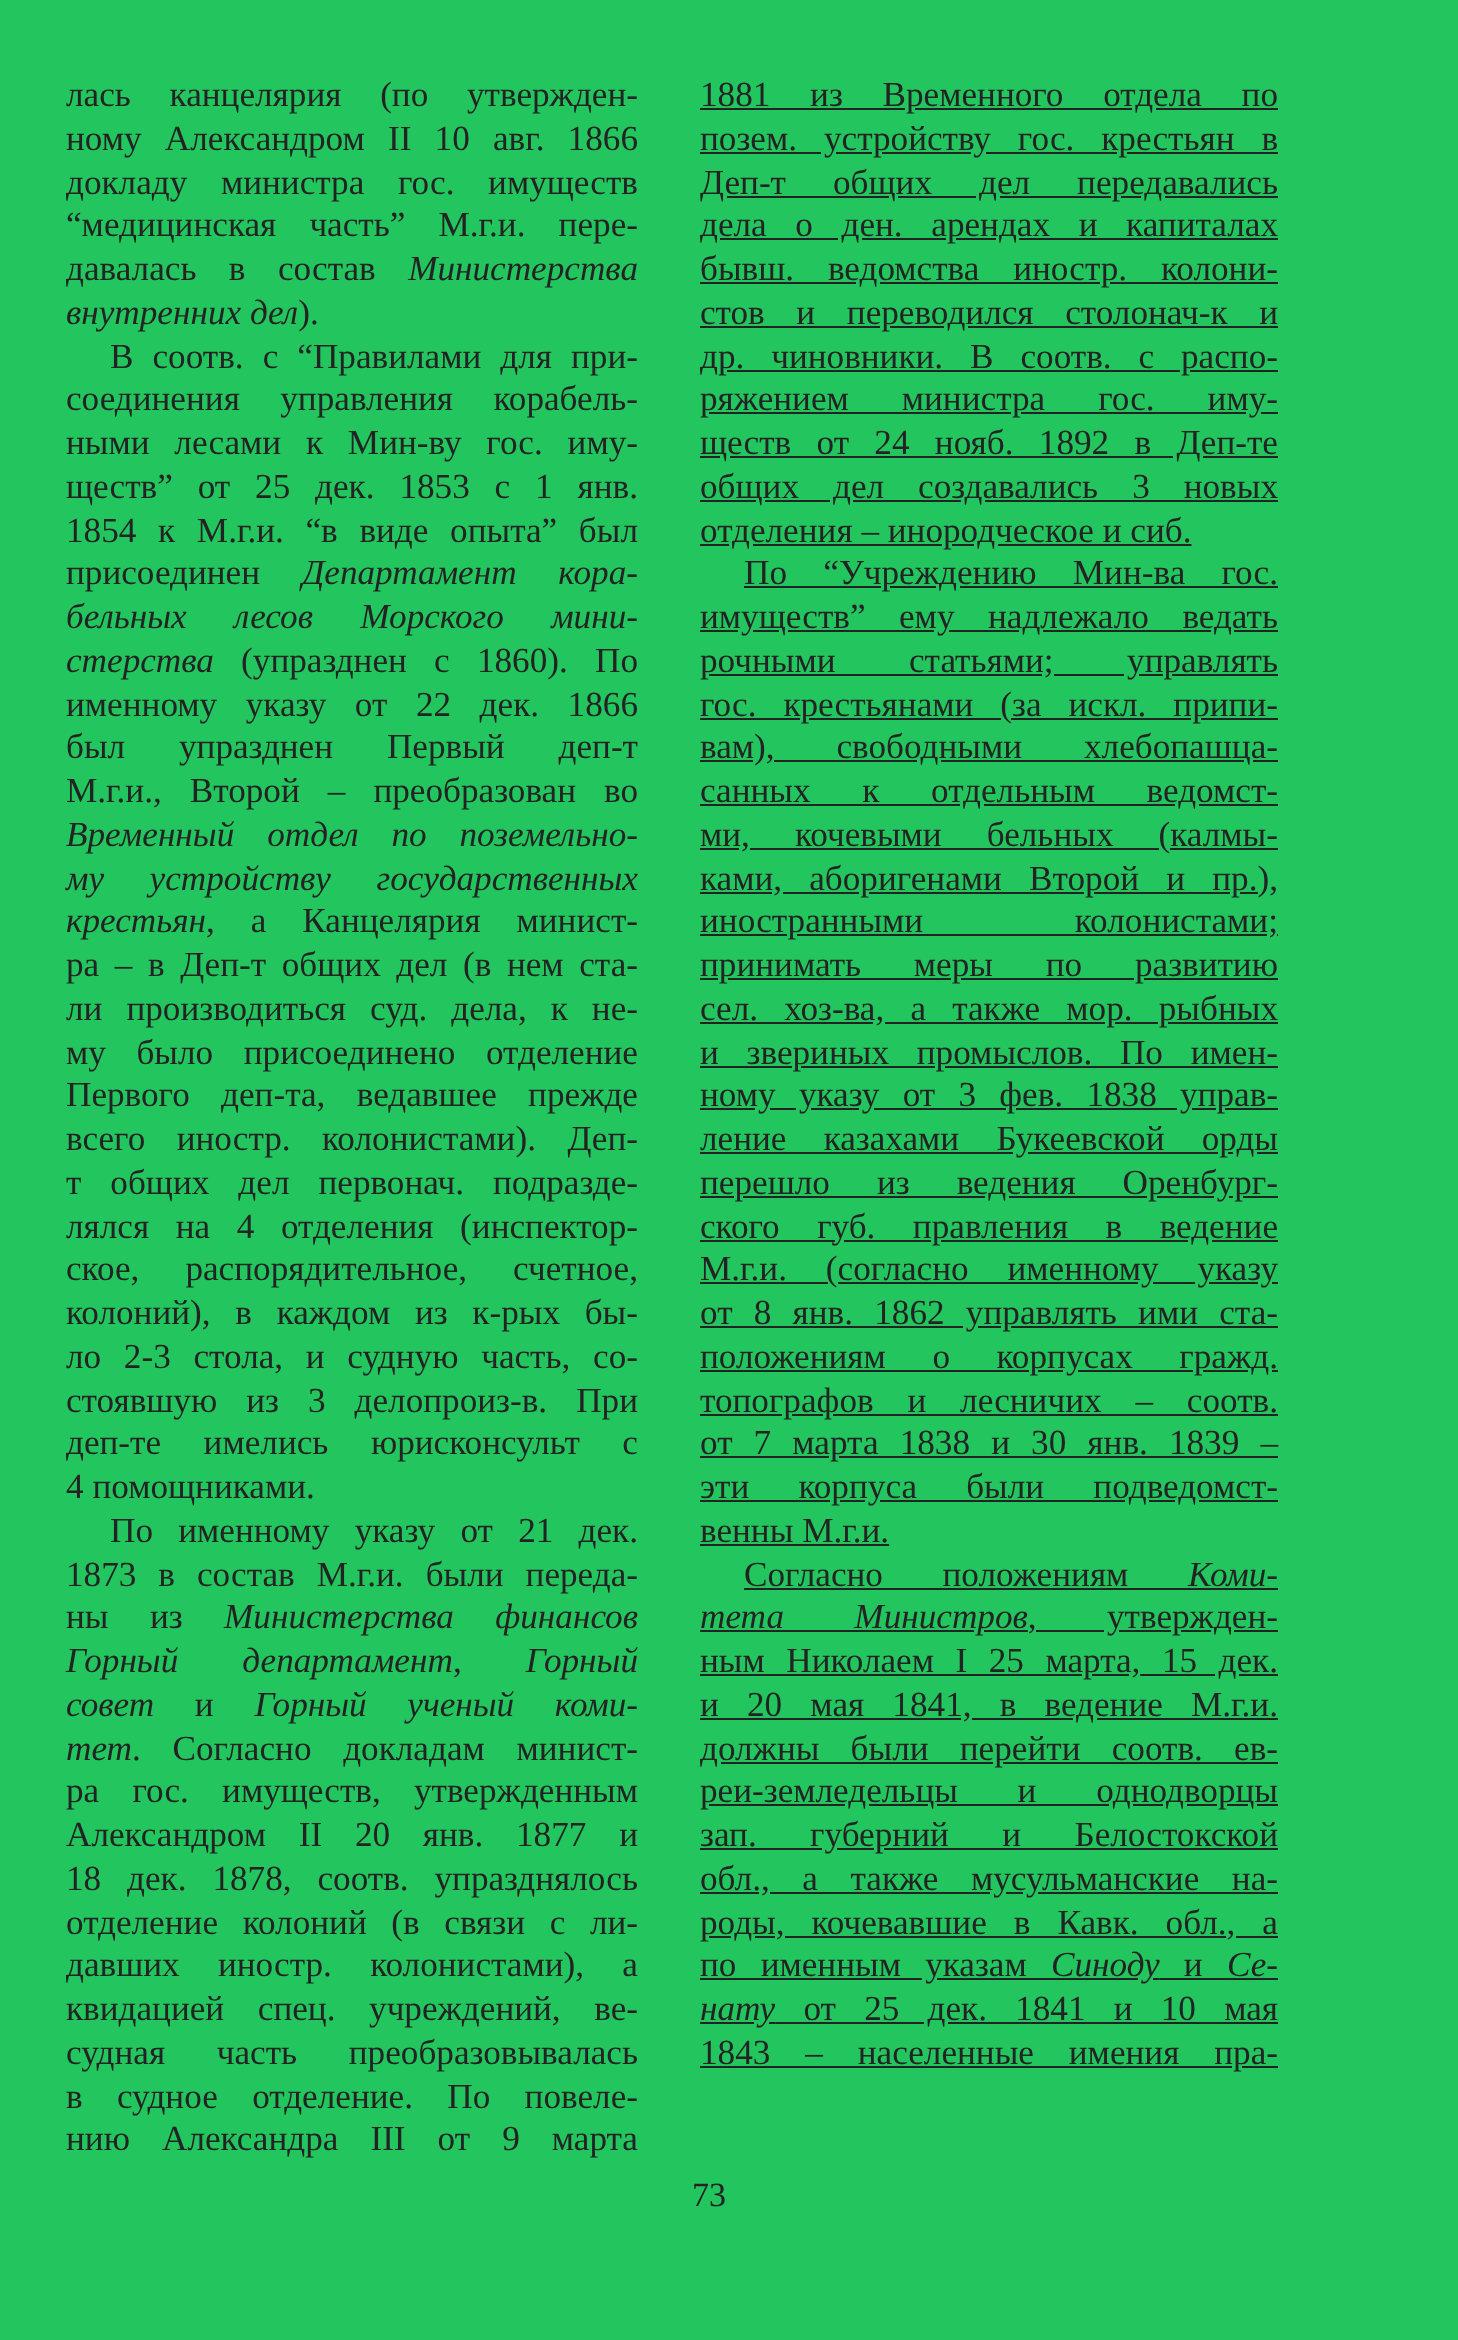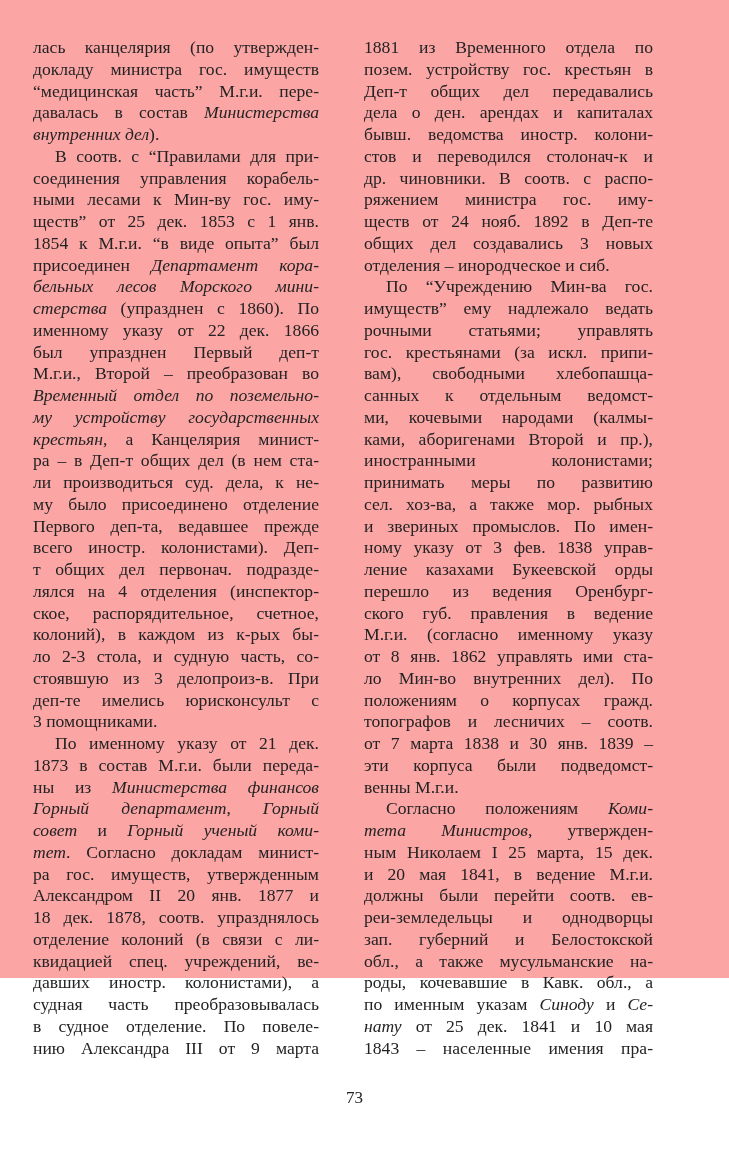--- a/index.html
+++ b/index.html
@@ -1,32 +1,33 @@
 <!DOCTYPE html>
 <html><head>
 <meta charset="utf-8">
 <style>
   html, body { margin: 0; padding: 0; background: #ffffff; }
   body { width: 729px; height: 1170px; position: relative; overflow: hidden; }
-  .page { position: absolute; left: 0; top: 0; width: 729px; height: 978px; background: #fca5a5; }
+  .page { position: absolute; left: 0; top: 0; width: 729px; height: 1170px; background: #22c55e; }
   .col { position: absolute; top: 37px; font-family: "Liberation Serif", "DejaVu Serif", serif; font-size: 17.6px; color: #232323; }
   .col.left { left: 33px; width: 286px; }
-  .col.right { left: 364px; width: 289px; }
+  .col.right { left: 350px; width: 289px; text-decoration: underline; }
   .line { height: 21.75px; line-height: 21.75px; white-space: nowrap; text-align: justify; text-align-last: justify; word-spacing: 0; }
   .line.last { text-align: left; text-align-last: left; }
   .line.indent { text-indent: 22px; }
   .it { font-style: italic; }
   .pagenum { position: absolute; left: 0; width: 729px; top: 1088px; text-align: center; font-family: "Liberation Serif", "DejaVu Serif", serif; font-size: 17px; color: #232323; margin-left: -10px; }
 </style>
 </head>
 <body>
 
 <div class="page">
   <div class="col left">
       <div class="line"><span>лась канцелярия (по утвержден-</span></div>
+      <div class="line"><span>ному Александром II 10 авг. 1866</span></div>
       <div class="line"><span>докладу министра гос. имуществ</span></div>
       <div class="line"><span>“медицинская часть” М.г.и. пере-</span></div>
       <div class="line"><span>давалась в состав </span><span class="it">Министерства</span></div>
       <div class="line last"><span class="it">внутренних дел</span><span>).</span></div>
       <div class="line indent"><span>В соотв. с “Правилами для при-</span></div>
       <div class="line"><span>соединения управления корабель-</span></div>
       <div class="line"><span>ными лесами к Мин-ву гос. иму-</span></div>
       <div class="line"><span>ществ” от 25 дек. 1853 с 1 янв.</span></div>
       <div class="line"><span>1854 к М.г.и. “в виде опыта” был</span></div>
       <div class="line"><span>присоединен </span><span class="it">Департамент кора-</span></div>
@@ -43,33 +44,33 @@
       <div class="line"><span>му было присоединено отделение</span></div>
       <div class="line"><span>Первого деп-та, ведавшее прежде</span></div>
       <div class="line"><span>всего иностр. колонистами). Деп-</span></div>
       <div class="line"><span>т общих дел первонач. подразде-</span></div>
       <div class="line"><span>лялся на 4 отделения (инспектор-</span></div>
       <div class="line"><span>ское, распорядительное, счетное,</span></div>
       <div class="line"><span>колоний), в каждом из к-рых бы-</span></div>
       <div class="line"><span>ло 2-3 стола, и судную часть, со-</span></div>
       <div class="line"><span>стоявшую из 3 делопроиз-в. При</span></div>
       <div class="line"><span>деп-те имелись юрисконсульт с</span></div>
-      <div class="line last"><span>3 помощниками.</span></div>
+      <div class="line last"><span>4 помощниками.</span></div>
       <div class="line indent"><span>По именному указу от 21 дек.</span></div>
       <div class="line"><span>1873 в состав М.г.и. были переда-</span></div>
       <div class="line"><span>ны из </span><span class="it">Министерства финансов</span></div>
       <div class="line"><span class="it">Горный департамент</span><span>, </span><span class="it">Горный</span></div>
       <div class="line"><span class="it">совет</span><span> и </span><span class="it">Горный ученый коми-</span></div>
       <div class="line"><span class="it">тет</span><span>. Согласно докладам минист-</span></div>
       <div class="line"><span>ра гос. имуществ, утвержденным</span></div>
       <div class="line"><span>Александром II 20 янв. 1877 и</span></div>
       <div class="line"><span>18 дек. 1878, соотв. упразднялось</span></div>
       <div class="line"><span>отделение колоний (в связи с ли-</span></div>
+      <div class="line"><span>давших иностр. колонистами), а</span></div>
       <div class="line"><span>квидацией спец. учреждений, ве-</span></div>
-      <div class="line"><span>давших иностр. колонистами), а</span></div>
       <div class="line"><span>судная часть преобразовывалась</span></div>
       <div class="line"><span>в судное отделение. По повеле-</span></div>
       <div class="line"><span>нию Александра III от 9 марта</span></div>
     </div>
   <div class="col right">
       <div class="line"><span>1881 из Временного отдела по</span></div>
       <div class="line"><span>позем. устройству гос. крестьян в</span></div>
       <div class="line"><span>Деп-т общих дел передавались</span></div>
       <div class="line"><span>дела о ден. арендах и капиталах</span></div>
       <div class="line"><span>бывш. ведомства иностр. колони-</span></div>
@@ -78,33 +79,32 @@
       <div class="line"><span>ряжением министра гос. иму-</span></div>
       <div class="line"><span>ществ от 24 нояб. 1892 в Деп-те</span></div>
       <div class="line"><span>общих дел создавались 3 новых</span></div>
       <div class="line last"><span>отделения – инородческое и сиб.</span></div>
       <div class="line indent"><span>По “Учреждению Мин-ва гос.</span></div>
       <div class="line"><span>имуществ” ему надлежало ведать</span></div>
       <div class="line"><span>рочными статьями; управлять</span></div>
       <div class="line"><span>гос. крестьянами (за искл. припи-</span></div>
       <div class="line"><span>вам), свободными хлебопашца-</span></div>
       <div class="line"><span>санных к отдельным ведомст-</span></div>
-      <div class="line"><span>ми, кочевыми народами (калмы-</span></div>
+      <div class="line"><span>ми, кочевыми бельных (калмы-</span></div>
       <div class="line"><span>ками, аборигенами Второй и пр.),</span></div>
       <div class="line"><span>иностранными колонистами;</span></div>
       <div class="line"><span>принимать меры по развитию</span></div>
       <div class="line"><span>сел. хоз-ва, а также мор. рыбных</span></div>
       <div class="line"><span>и звериных промыслов. По имен-</span></div>
       <div class="line"><span>ному указу от 3 фев. 1838 управ-</span></div>
       <div class="line"><span>ление казахами Букеевской орды</span></div>
       <div class="line"><span>перешло из ведения Оренбург-</span></div>
       <div class="line"><span>ского губ. правления в ведение</span></div>
       <div class="line"><span>М.г.и. (согласно именному указу</span></div>
       <div class="line"><span>от 8 янв. 1862 управлять ими ста-</span></div>
-      <div class="line"><span>ло Мин-во внутренних дел). По</span></div>
       <div class="line"><span>положениям о корпусах гражд.</span></div>
       <div class="line"><span>топографов и лесничих – соотв.</span></div>
       <div class="line"><span>от 7 марта 1838 и 30 янв. 1839 –</span></div>
       <div class="line"><span>эти корпуса были подведомст-</span></div>
       <div class="line last"><span>венны М.г.и.</span></div>
       <div class="line indent"><span>Согласно положениям </span><span class="it">Коми-</span></div>
       <div class="line"><span class="it">тета Министров</span><span>, утвержден-</span></div>
       <div class="line"><span>ным Николаем I 25 марта, 15 дек.</span></div>
       <div class="line"><span>и 20 мая 1841, в ведение М.г.и.</span></div>
       <div class="line"><span>должны были перейти соотв. ев-</span></div>

